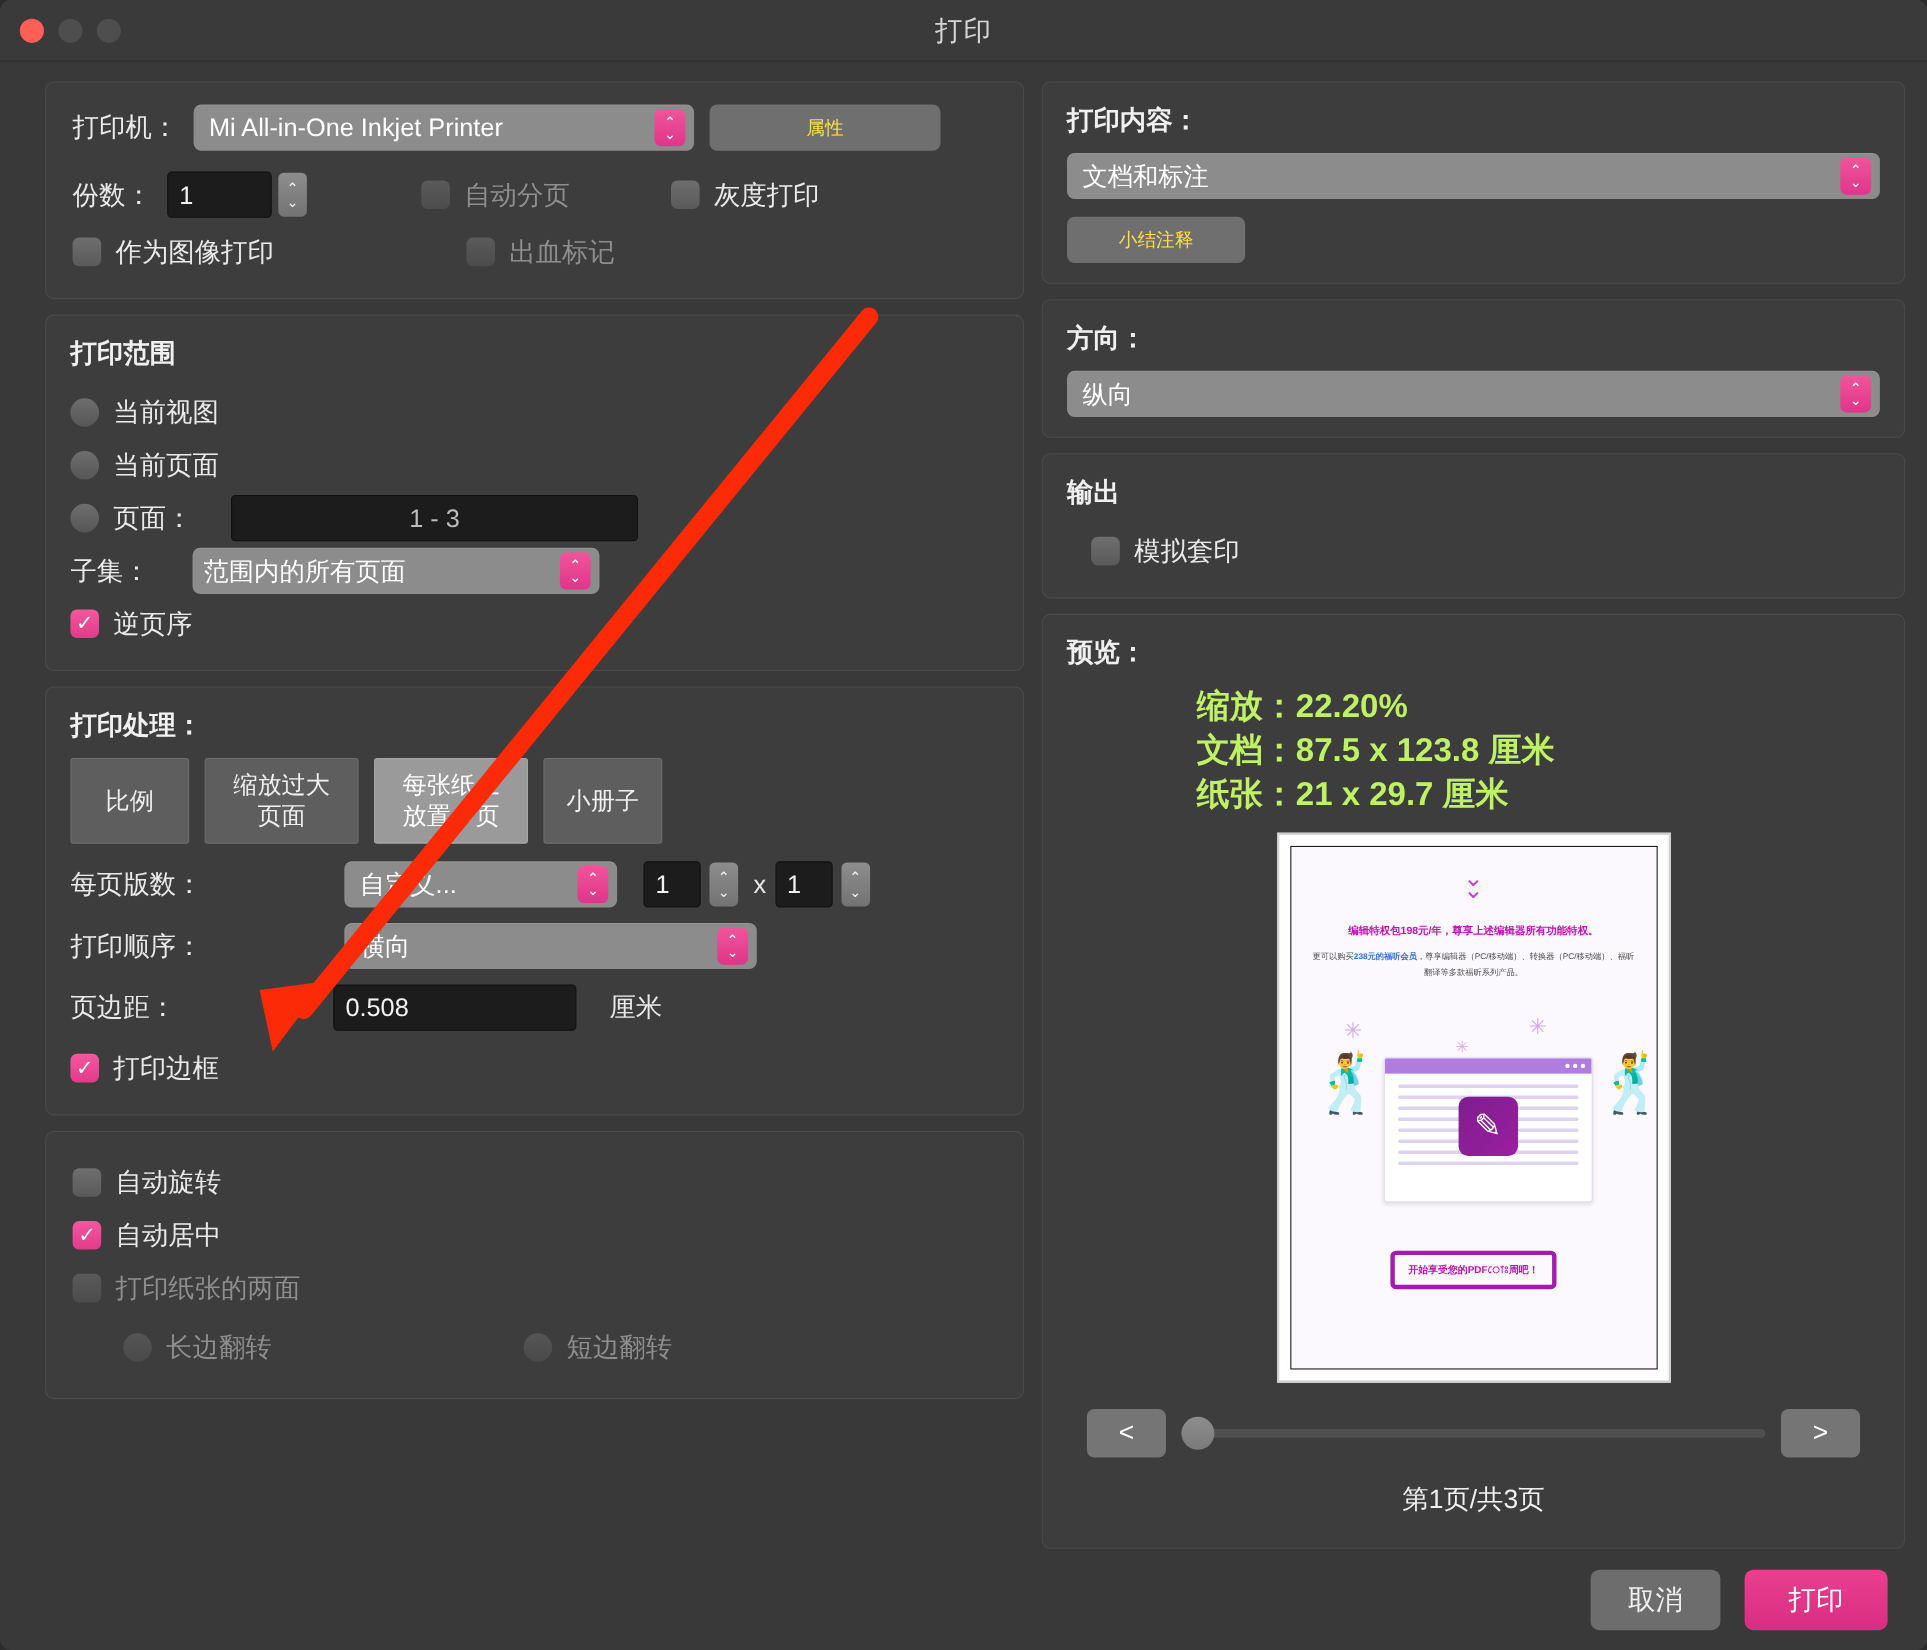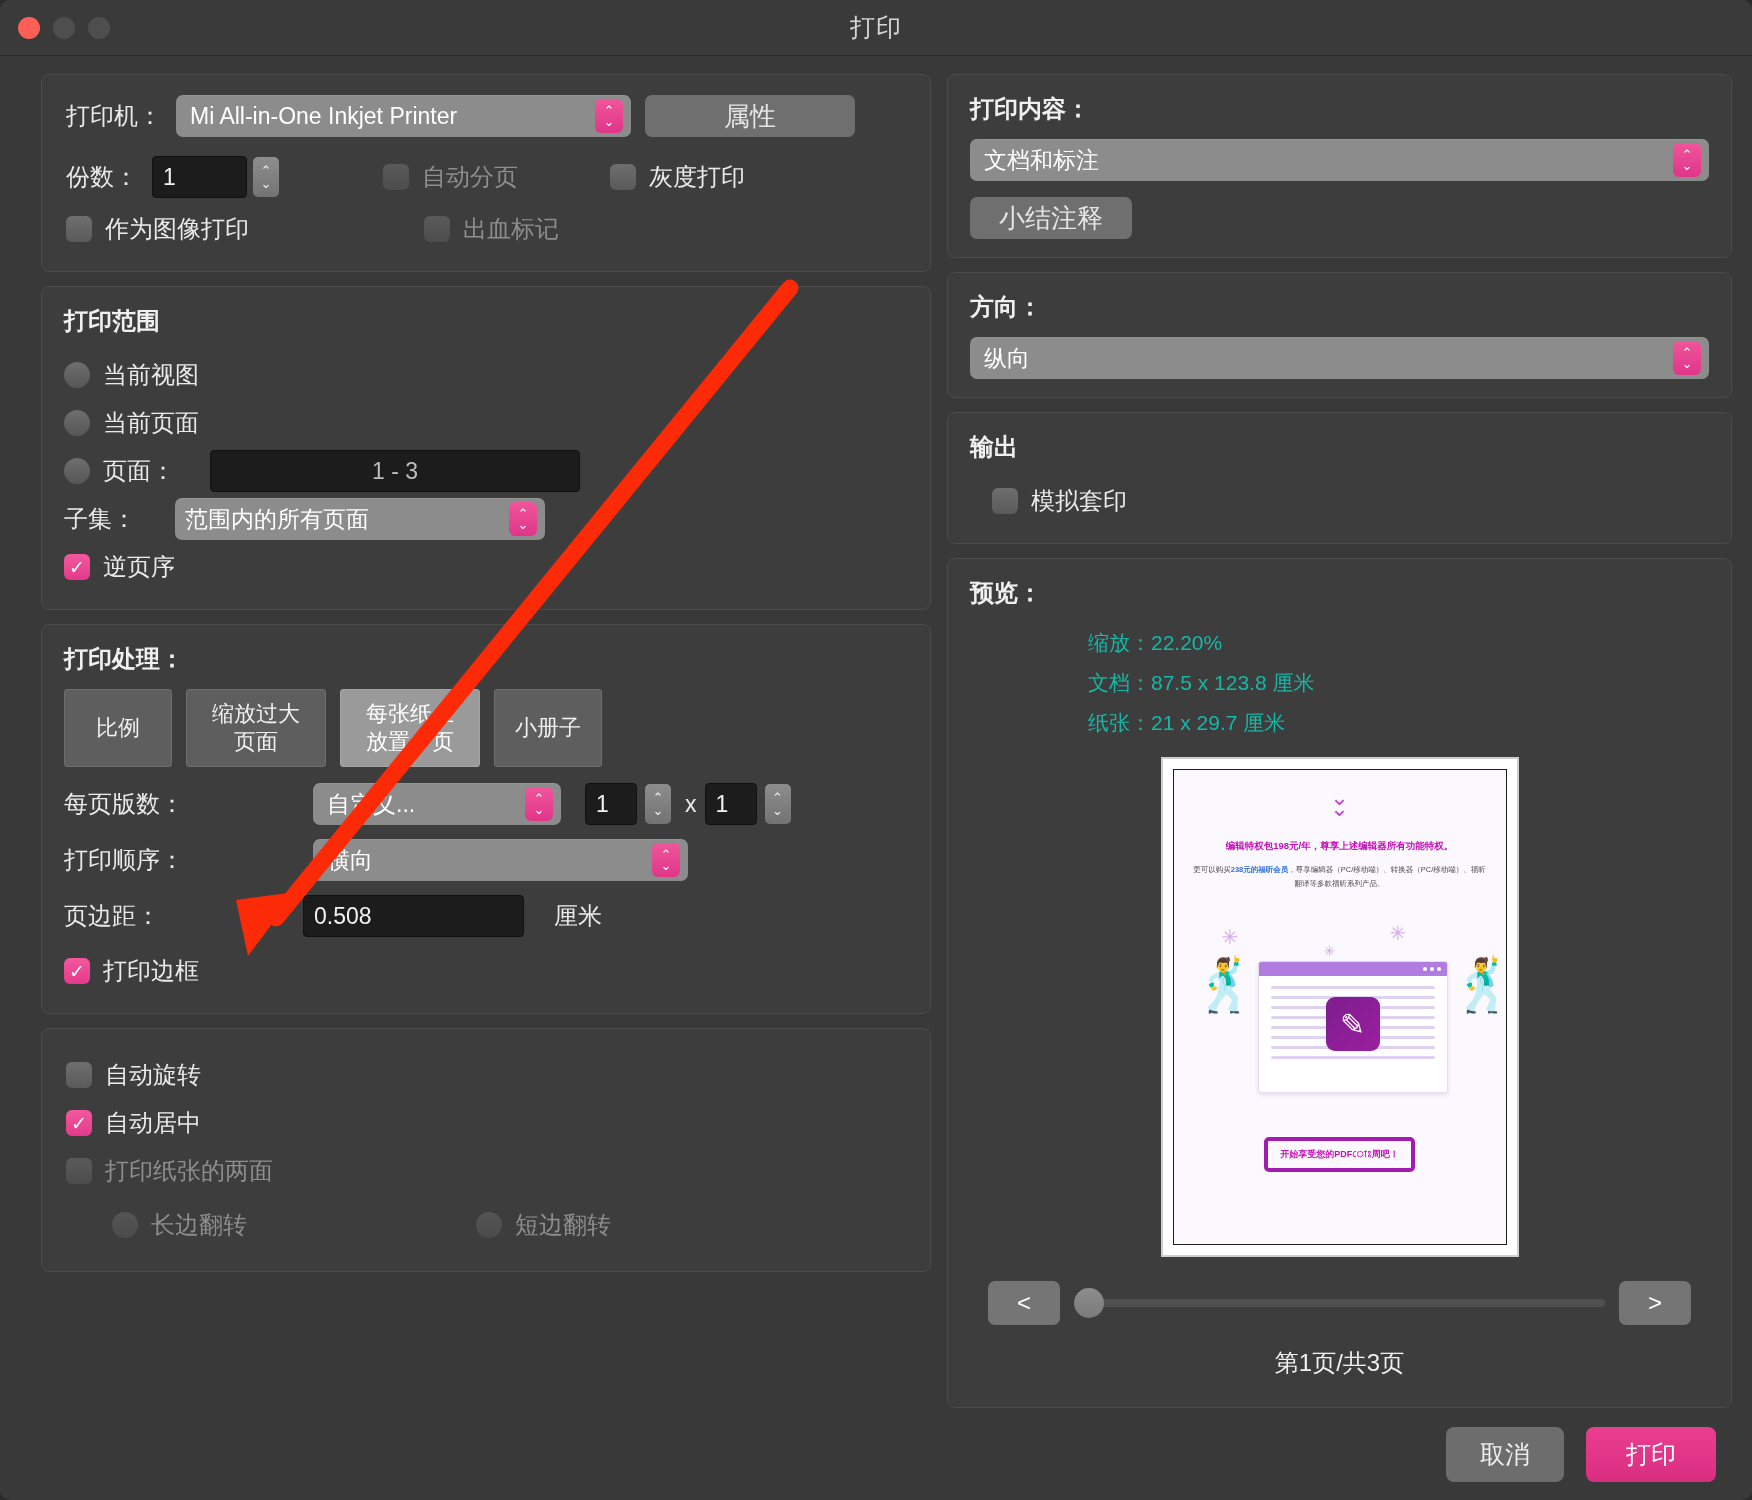--- a/index.html
+++ b/index.html
@@ -71,21 +71,21 @@
   }
   .stepper-gray {
     width: 26px; height: 40px; border-radius: 5px;
     background: linear-gradient(#8d8d8d,#737373);
     display: flex; flex-direction: column; align-items: center; justify-content: center;
     color: #f3f3f3; font-size: 13px; line-height: 13px; flex: none;
   }
   .btn-gray {
     background: #6f6f6f; border-radius: 7px; height: 42px;
     display: flex; align-items: center; justify-content: center;
-    color: #e5e5e5; font-size: 26px; padding: 16px 20px;
+    color: #fde047; font-size: 17px; padding: 16px 20px;
   }
   .field {
     background: #1c1c1c; border-radius: 4px; height: 42px;
     display: flex; align-items: center; padding: 0 10px;
     color: #f2f2f2; font-size: 23px;
     border: 1px solid #111;
   }
   .field.center { justify-content: center; color: #bdbdbd; }
 
   
@@ -111,21 +111,21 @@
   .tab {
     background: #5e5e5e; border: 1px solid #6d6d6d; border-radius: 3px;
     width: 108px; height: 78px;
     display: flex; align-items: center; justify-content: center; text-align: center;
     color: #f0f0f0; font-size: 22px; line-height: 28px; padding: 0 6px;
   }
   .tab.wide { width: 140px; }
   .tab.active { background: #9a9a9a; border-color: #a5a5a5; color: #fff; }
 
   
-  .preview-stats { color: #14b8a6; font-size: 21px; line-height: 40px; padding-left: 118px; }
+  .preview-stats { color: #bef264; font-size: 30px; line-height: 40px; padding-left: 118px; font-weight: bold; }
   .thumb-wrap { display: flex; justify-content: center; margin-top: 14px; }
   .thumb {
     width: 358px; height: 500px; background: #ffffff;
     border: 2px solid #cfcfcf; padding: 10px;
   }
   .page {
     width: 100%; height: 100%; background: #fbf9fd;
     border: 1px solid #1d1d1d;
     position: relative; overflow: hidden;
     display: flex; flex-direction: column; align-items: center;

